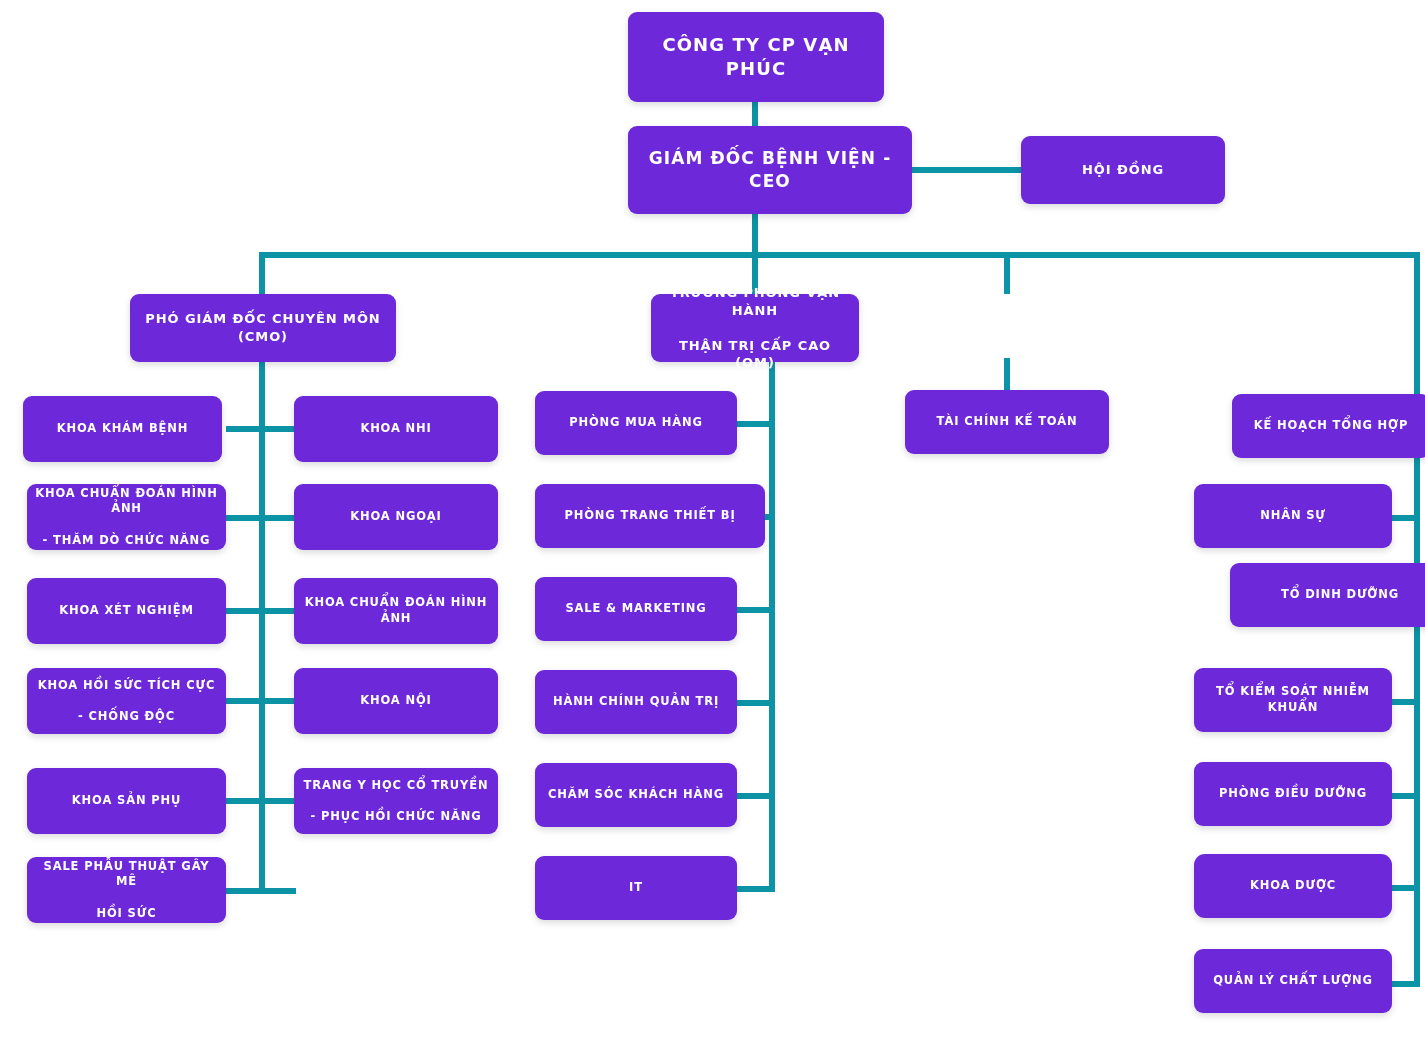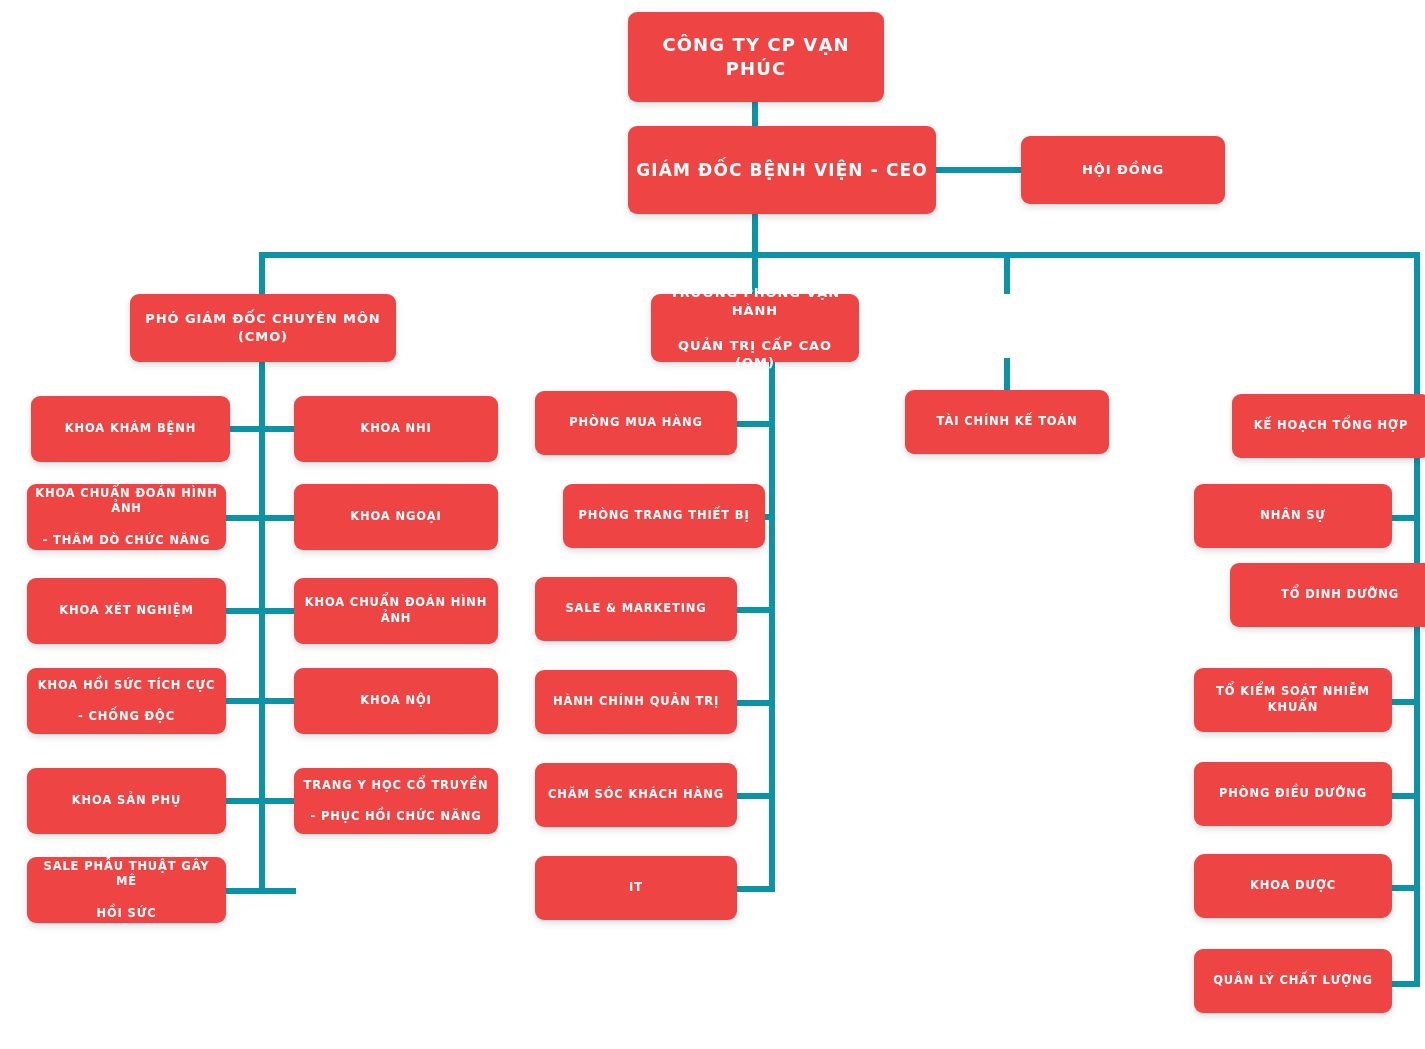--- a/index.html
+++ b/index.html
@@ -12,21 +12,21 @@
   #chart{position:relative;width:1425px;height:1049px;}
 
   
   .ln{position:absolute;background:#0d93a6;}
   .ln.h{height:6px;}
   .ln.v{width:6px;}
 
   
   .node{
     position:absolute;
-    background:#ef4444;
+    background:#6d28d9;
     border-radius:9px;
     box-shadow:0 3px 7px rgba(0,0,0,.14);
     display:flex;align-items:center;justify-content:center;
     text-align:center;
     box-sizing:border-box;
     padding:4px 8px;
     z-index:3;
   }
   .node span{
     color:#ffffff;
@@ -83,45 +83,45 @@
   <div class="ln h" style="left:1392px;top:608px;width:28px;"></div>
   <div class="ln h" style="left:1392px;top:699px;width:28px;"></div>
   <div class="ln h" style="left:1392px;top:793px;width:28px;"></div>
   <div class="ln h" style="left:1392px;top:885px;width:28px;"></div>
   <div class="ln h" style="left:1392px;top:981px;width:28px;"></div>
 
   <div class="node t-root" style="left:628px;top:12px;width:256px;height:90px;">
     <span>CÔNG TY CP VẠN PHÚC</span>
   </div>
 
-  <div class="node t-ceo" style="left:628px;top:126px;width:308px;height:88px;">
+  <div class="node t-ceo" style="left:628px;top:126px;width:284px;height:88px;">
     <span>GIÁM ĐỐC BỆNH VIỆN - CEO</span>
   </div>
 
   <div class="node t-l2" style="left:1021px;top:136px;width:204px;height:68px;">
     <span>HỘI ĐỒNG</span>
   </div>
 
   <div class="node t-l2" style="left:130px;top:294px;width:266px;height:68px;">
     <span>PHÓ GIÁM ĐỐC CHUYÊN MÔN (CMO)</span>
   </div>
 
   <div class="node t-l2" style="left:651px;top:294px;width:208px;height:68px;">
     <span>
       <span>TRƯỞNG PHÒNG VẬN HÀNH</span><br>
-      <span>QUẢN TRỊ CẤP CAO (OM)</span>
+      <span>THẬN TRỊ CẤP CAO (OM)</span>
     </span>
   </div>
 
 
   <div class="node t-leaf" style="left:905px;top:390px;width:204px;height:64px;">
     <span>TÀI CHÍNH KẾ TOÁN</span>
   </div>
 
-  <div class="node t-leaf" style="left:31px;top:396px;width:199px;height:66px;">
+  <div class="node t-leaf" style="left:23px;top:396px;width:199px;height:66px;">
     <span>KHOA KHÁM BỆNH</span>
   </div>
   <div class="node t-leaf" style="left:27px;top:484px;width:199px;height:66px;">
     <span>
       <span>KHOA CHUẨN ĐOÁN HÌNH ẢNH</span><br>
       <span>- THĂM DÒ CHỨC NĂNG</span>
     </span>
   </div>
   <div class="node t-leaf" style="left:27px;top:578px;width:199px;height:66px;">
     <span>KHOA XÉT NGHIỆM</span>
@@ -157,21 +157,21 @@
   <div class="node t-leaf" style="left:294px;top:768px;width:204px;height:66px;">
     <span>
       <span>TRANG Y HỌC CỔ TRUYỀN</span><br>
       <span>- PHỤC HỒI  CHỨC NĂNG</span>
     </span>
   </div>
 
   <div class="node t-leaf" style="left:535px;top:391px;width:202px;height:64px;">
     <span>PHÒNG MUA HÀNG</span>
   </div>
-  <div class="node t-leaf" style="left:535px;top:484px;width:202px;height:64px;margin-left:28px;">
+  <div class="node t-leaf" style="left:535px;top:484px;width:230px;height:64px;">
     <span>PHÒNG TRANG THIẾT BỊ</span>
   </div>
   <div class="node t-leaf" style="left:535px;top:577px;width:202px;height:64px;">
     <span>SALE &amp; MARKETING</span>
   </div>
   <div class="node t-leaf" style="left:535px;top:670px;width:202px;height:64px;">
     <span>HÀNH CHÍNH QUẢN TRỊ</span>
   </div>
   <div class="node t-leaf" style="left:535px;top:763px;width:202px;height:64px;">
     <span>CHĂM SÓC KHÁCH HÀNG</span>

